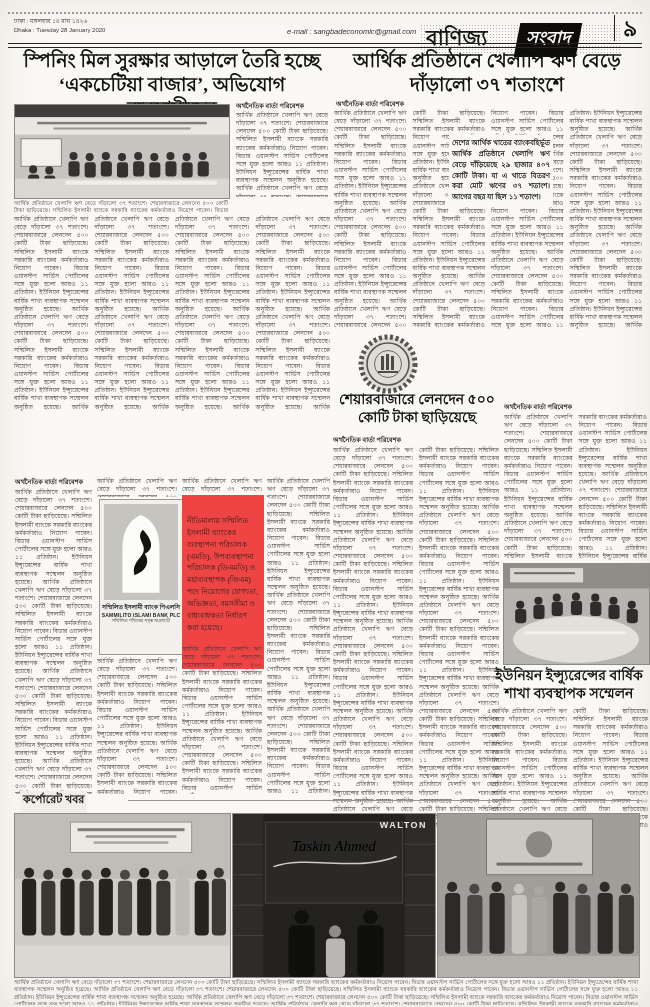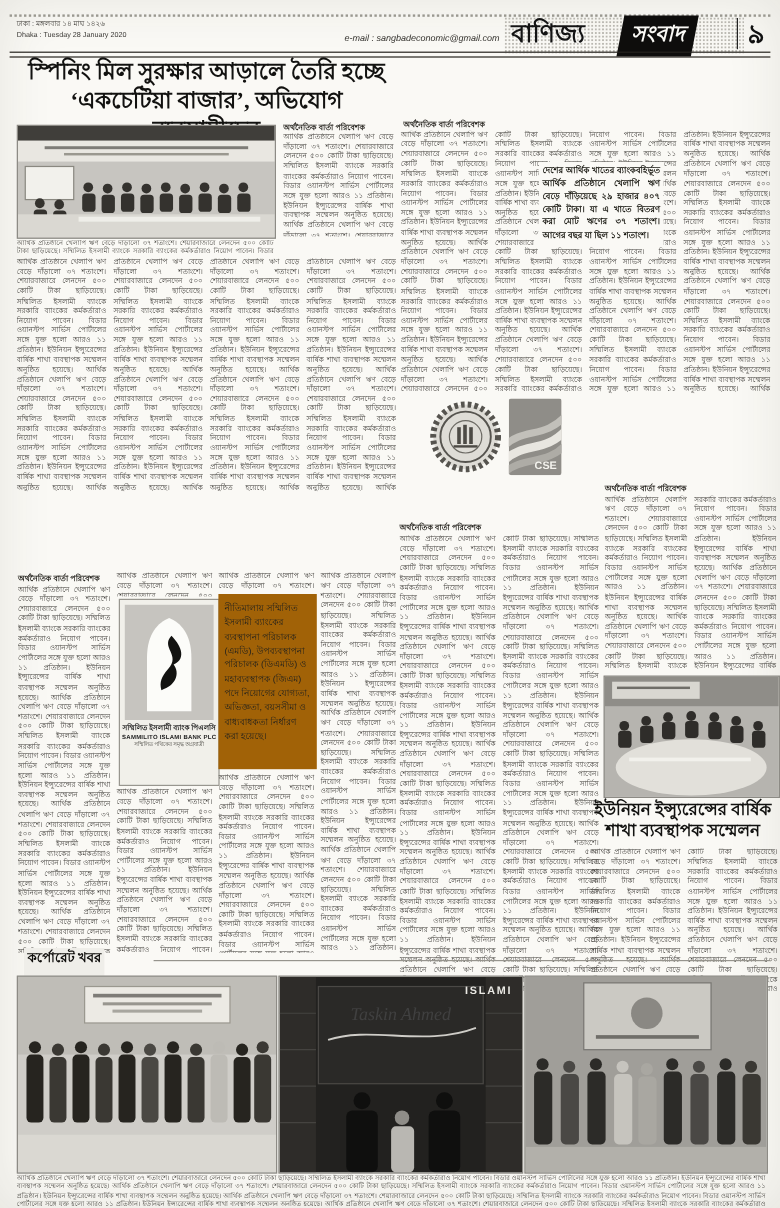--- a/index.html
+++ b/index.html
@@ -30,49 +30,49 @@
   .bodytxt{font-size:6px;line-height:1.36;text-align:justify;color:#403e3a;overflow:hidden;
     font-family:"Liberation Sans",sans-serif;}
   .cols2{column-count:2;column-gap:6px;}
   .cols4{column-count:4;column-gap:6px;}
   .caption{font-size:5.5px;line-height:1.32;text-align:justify;color:#4a4843;overflow:hidden;
     font-family:"Liberation Sans",sans-serif;}
   .photo{border:1px solid #8d8b85;background:#c9c7c2;overflow:hidden;}
   .photo svg{display:block;width:100%;height:100%;}
   .inset{background:#faf9f5;box-shadow:0 0 0 3px #faf9f5;font-size:7px;font-weight:bold;
     line-height:1.55;text-align:justify;color:#17160f;font-family:"Liberation Sans",sans-serif;}
-  .pullquote{background:#a16207;padding:6px 5px;font-size:7.5px;line-height:1.58;color:#22211d;
+  .pullquote{background:#ef4444;padding:20px 5px;font-size:7.5px;line-height:1.58;color:#22211d;
     text-align:left;font-family:"Liberation Sans",sans-serif;overflow:hidden;}
   .banklogo{border:1px solid #98968f;background:#f1f0ea;text-align:center;overflow:hidden;}
   .banklogo .emb{background:#c6c4bf;margin:4px;height:96px;}
   .bank-bn{font-size:6px;font-weight:bold;color:#111;line-height:1.3;}
   .bank-en{font-size:5px;font-weight:bold;color:#222;letter-spacing:.2px;font-family:"Liberation Sans",sans-serif;}
   .bank-tg{font-size:4.5px;color:#3a3833;}
   .corp-label{font-size:11px;font-weight:bold;color:#0f0e0c;border-bottom:2px solid #33312c;
     display:inline-block;padding:0 3px 16px;background:#efeee9;}
   .thinrule{border-top:1px solid #96948d;height:0;}
   .overlay-walton{font-size:9px;font-weight:bold;letter-spacing:1.5px;color:#e9e8e3;
     font-family:"Liberation Sans",sans-serif;}
-  .overlay-taskin{font-size:15px;font-style:italic;color:#404040;font-family:"Liberation Serif",serif;}
+  .overlay-taskin{font-size:15px;font-style:italic;color:#000000;font-family:"Liberation Serif",serif;}
 </style>
 </head>
 <body>
 
 <div id="paper">
 
   <div class="abs rule-dotted" style="left:8px;top:12px;width:634px;"></div>
 
   <div class="abs dateline" style="left:14px;top:17px;width:170px;">
     <div>ঢাকা : মঙ্গলবার ১৪ মাঘ ১৪২৬</div>
     <div>Dhaka : Tuesday 28 January 2020</div>
   </div>
 
   <div class="abs email" style="left:287px;top:27px;font-style:italic;">e-mail : sangbadeconomic@gmail.com</div>
 
-  <div class="abs masthead" style="left:420px;top:14px;width:188px;height:27px;gap:30px;">
+  <div class="abs masthead" style="left:420px;top:24px;width:188px;height:27px;gap:30px;">
     <span class="mast1">বাণিজ্য</span>
     <span class="mastbox">
       <span class="mast2">সংবাদ</span>
     </span>
   </div>
 
   <div class="abs vbar" style="left:614px;top:15px;height:26px;"></div>
   <div class="abs pagenum" style="left:623px;top:11px;">৯</div>
 
   <div class="abs rule-double" style="left:8px;top:43px;width:634px;"></div>
@@ -114,50 +114,43 @@
       <rect y="72" width="212" height="19" fill="#dad8d2"></rect>
       <rect x="50" y="74" width="150" height="4" fill="#efeee9"></rect>
     </svg>
   </div>
   <div class="abs caption" style="left:14px;top:200px;width:214px;height:13px;">আর্থিক প্রতিষ্ঠানে খেলাপি ঋণ বেড়ে দাঁড়ালো ৩৭ শতাংশে। শেয়ারবাজারে লেনদেন ৫০০ কোটি টাকা ছাড়িয়েছে। সম্মিলিত ইসলামী ব্যাংকে সরকারি ব্যাংকের কর্মকর্তারাও নিয়োগ পাবেন। বিডার ওয়ানস্টপ সার্ভিস পোর্টালের সঙ্গে যুক্ত হলো আরও ১১ প্রতিষ্ঠান। ইউনিয়ন ইন্স্যুরেন্সের বার্ষিক শাখা ব্যবস্থাপক সম্মেলন অনুষ্ঠিত হয়েছে।</div>
 
   <div class="abs byline" style="left:236px;top:101px;width:92px;">অর্থনৈতিক বার্তা পরিবেশক</div>
   <div class="abs bodytxt" style="left:236px;top:111px;width:92px;height:86px;">আর্থিক প্রতিষ্ঠানে খেলাপি ঋণ বেড়ে দাঁড়ালো ৩৭ শতাংশে। শেয়ারবাজারে লেনদেন ৫০০ কোটি টাকা ছাড়িয়েছে। সম্মিলিত ইসলামী ব্যাংকে সরকারি ব্যাংকের কর্মকর্তারাও নিয়োগ পাবেন। বিডার ওয়ানস্টপ সার্ভিস পোর্টালের সঙ্গে যুক্ত হলো আরও ১১ প্রতিষ্ঠান। ইউনিয়ন ইন্স্যুরেন্সের বার্ষিক শাখা ব্যবস্থাপক সম্মেলন অনুষ্ঠিত হয়েছে। আর্থিক প্রতিষ্ঠানে খেলাপি ঋণ বেড়ে দাঁড়ালো ৩৭ শতাংশে। শেয়ারবাজারে লেনদেন ৫০০ কোটি টাকা ছাড়িয়েছে। সম্মিলিত ইসলামী ব্যাংকে সরকারি ব্যাংকের কর্মকর্তারাও নিয়োগ পাবেন। বিডার ওয়ানস্টপ সার্ভিস পোর্টালের সঙ্গে যুক্ত হলো আরও ১১ প্রতিষ্ঠান। ইউনিয়ন ইন্স্যুরেন্সের বার্ষিক শাখা ব্যবস্থাপক সম্মেলন অনুষ্ঠিত হয়েছে। আর্থিক প্রতিষ্ঠানে খেলাপি ঋণ বেড়ে দাঁড়ালো ৩৭ শতাংশে। শেয়ারবাজারে লেনদেন ৫০০ কোটি টাকা ছাড়িয়েছে। সম্মিলিত ইসলামী ব্যাংকে সরকারি ব্যাংকের কর্মকর্তারাও নিয়োগ পাবেন। বিডার ওয়ানস্টপ সার্ভিস পোর্টালের সঙ্গে যুক্ত হলো আরও ১১ প্রতিষ্ঠান। ইউনিয়ন ইন্স্যুরেন্সের বার্ষিক শাখা ব্যবস্থাপক সম্মেলন অনুষ্ঠিত হয়েছে।</div>
   <div class="abs bodytxt cols4" style="left:14px;top:215px;width:316px;height:198px;">আর্থিক প্রতিষ্ঠানে খেলাপি ঋণ বেড়ে দাঁড়ালো ৩৭ শতাংশে। শেয়ারবাজারে লেনদেন ৫০০ কোটি টাকা ছাড়িয়েছে। সম্মিলিত ইসলামী ব্যাংকে সরকারি ব্যাংকের কর্মকর্তারাও নিয়োগ পাবেন। বিডার ওয়ানস্টপ সার্ভিস পোর্টালের সঙ্গে যুক্ত হলো আরও ১১ প্রতিষ্ঠান। ইউনিয়ন ইন্স্যুরেন্সের বার্ষিক শাখা ব্যবস্থাপক সম্মেলন অনুষ্ঠিত হয়েছে। আর্থিক প্রতিষ্ঠানে খেলাপি ঋণ বেড়ে দাঁড়ালো ৩৭ শতাংশে। শেয়ারবাজারে লেনদেন ৫০০ কোটি টাকা ছাড়িয়েছে। সম্মিলিত ইসলামী ব্যাংকে সরকারি ব্যাংকের কর্মকর্তারাও নিয়োগ পাবেন। বিডার ওয়ানস্টপ সার্ভিস পোর্টালের সঙ্গে যুক্ত হলো আরও ১১ প্রতিষ্ঠান। ইউনিয়ন ইন্স্যুরেন্সের বার্ষিক শাখা ব্যবস্থাপক সম্মেলন অনুষ্ঠিত হয়েছে। আর্থিক প্রতিষ্ঠানে খেলাপি ঋণ বেড়ে দাঁড়ালো ৩৭ শতাংশে। শেয়ারবাজারে লেনদেন ৫০০ কোটি টাকা ছাড়িয়েছে। সম্মিলিত ইসলামী ব্যাংকে সরকারি ব্যাংকের কর্মকর্তারাও নিয়োগ পাবেন। বিডার ওয়ানস্টপ সার্ভিস পোর্টালের সঙ্গে যুক্ত হলো আরও ১১ প্রতিষ্ঠান। ইউনিয়ন ইন্স্যুরেন্সের বার্ষিক শাখা ব্যবস্থাপক সম্মেলন অনুষ্ঠিত হয়েছে। আর্থিক প্রতিষ্ঠানে খেলাপি ঋণ বেড়ে দাঁড়ালো ৩৭ শতাংশে। শেয়ারবাজারে লেনদেন ৫০০ কোটি টাকা ছাড়িয়েছে। সম্মিলিত ইসলামী ব্যাংকে সরকারি ব্যাংকের কর্মকর্তারাও নিয়োগ পাবেন। বিডার ওয়ানস্টপ সার্ভিস পোর্টালের সঙ্গে যুক্ত হলো আরও ১১ প্রতিষ্ঠান। ইউনিয়ন ইন্স্যুরেন্সের বার্ষিক শাখা ব্যবস্থাপক সম্মেলন অনুষ্ঠিত হয়েছে। আর্থিক প্রতিষ্ঠানে খেলাপি ঋণ বেড়ে দাঁড়ালো ৩৭ শতাংশে। শেয়ারবাজারে লেনদেন ৫০০ কোটি টাকা ছাড়িয়েছে। সম্মিলিত ইসলামী ব্যাংকে সরকারি ব্যাংকের কর্মকর্তারাও নিয়োগ পাবেন। বিডার ওয়ানস্টপ সার্ভিস পোর্টালের সঙ্গে যুক্ত হলো আরও ১১ প্রতিষ্ঠান। ইউনিয়ন ইন্স্যুরেন্সের বার্ষিক শাখা ব্যবস্থাপক সম্মেলন অনুষ্ঠিত হয়েছে। আর্থিক প্রতিষ্ঠানে খেলাপি ঋণ বেড়ে দাঁড়ালো ৩৭ শতাংশে। শেয়ারবাজারে লেনদেন ৫০০ কোটি টাকা ছাড়িয়েছে। সম্মিলিত ইসলামী ব্যাংকে সরকারি ব্যাংকের কর্মকর্তারাও নিয়োগ পাবেন। বিডার ওয়ানস্টপ সার্ভিস পোর্টালের সঙ্গে যুক্ত হলো আরও ১১ প্রতিষ্ঠান। ইউনিয়ন ইন্স্যুরেন্সের বার্ষিক শাখা ব্যবস্থাপক সম্মেলন অনুষ্ঠিত হয়েছে। আর্থিক প্রতিষ্ঠানে খেলাপি ঋণ বেড়ে দাঁড়ালো ৩৭ শতাংশে। শেয়ারবাজারে লেনদেন ৫০০ কোটি টাকা ছাড়িয়েছে। সম্মিলিত ইসলামী ব্যাংকে সরকারি ব্যাংকের কর্মকর্তারাও নিয়োগ পাবেন। বিডার ওয়ানস্টপ সার্ভিস পোর্টালের সঙ্গে যুক্ত হলো আরও ১১ প্রতিষ্ঠান। ইউনিয়ন ইন্স্যুরেন্সের বার্ষিক শাখা ব্যবস্থাপক সম্মেলন অনুষ্ঠিত হয়েছে। আর্থিক প্রতিষ্ঠানে খেলাপি ঋণ বেড়ে দাঁড়ালো ৩৭ শতাংশে। শেয়ারবাজারে লেনদেন ৫০০ কোটি টাকা ছাড়িয়েছে। সম্মিলিত ইসলামী ব্যাংকে সরকারি ব্যাংকের কর্মকর্তারাও নিয়োগ পাবেন। বিডার ওয়ানস্টপ সার্ভিস পোর্টালের সঙ্গে যুক্ত হলো আরও ১১ প্রতিষ্ঠান। ইউনিয়ন ইন্স্যুরেন্সের বার্ষিক শাখা ব্যবস্থাপক সম্মেলন অনুষ্ঠিত হয়েছে। আর্থিক প্রতিষ্ঠানে খেলাপি ঋণ বেড়ে দাঁড়ালো ৩৭ শতাংশে। শেয়ারবাজারে লেনদেন ৫০০ কোটি টাকা ছাড়িয়েছে। সম্মিলিত ইসলামী ব্যাংকে সরকারি ব্যাংকের কর্মকর্তারাও নিয়োগ পাবেন। বিডার ওয়ানস্টপ সার্ভিস পোর্টালের সঙ্গে যুক্ত হলো আরও ১১ প্রতিষ্ঠান। ইউনিয়ন ইন্স্যুরেন্সের বার্ষিক শাখা ব্যবস্থাপক সম্মেলন অনুষ্ঠিত হয়েছে। আর্থিক প্রতিষ্ঠানে খেলাপি ঋণ বেড়ে দাঁড়ালো ৩৭ শতাংশে। শেয়ারবাজারে লেনদেন ৫০০ কোটি টাকা ছাড়িয়েছে। সম্মিলিত ইসলামী ব্যাংকে সরকারি ব্যাংকের কর্মকর্তারাও নিয়োগ পাবেন। বিডার ওয়ানস্টপ সার্ভিস পোর্টালের সঙ্গে যুক্ত হলো আরও ১১ প্রতিষ্ঠান। ইউনিয়ন ইন্স্যুরেন্সের বার্ষিক শাখা ব্যবস্থাপক সম্মেলন অনুষ্ঠিত হয়েছে। আর্থিক প্রতিষ্ঠানে খেলাপি ঋণ বেড়ে দাঁড়ালো ৩৭ শতাংশে। শেয়ারবাজারে লেনদেন ৫০০ কোটি টাকা ছাড়িয়েছে। সম্মিলিত ইসলামী ব্যাংকে সরকারি ব্যাংকের কর্মকর্তারাও নিয়োগ পাবেন। বিডার ওয়ানস্টপ সার্ভিস পোর্টালের সঙ্গে যুক্ত হলো আরও ১১ প্রতিষ্ঠান। ইউনিয়ন ইন্স্যুরেন্সের বার্ষিক শাখা ব্যবস্থাপক সম্মেলন অনুষ্ঠিত হয়েছে। আর্থিক প্রতিষ্ঠানে খেলাপি ঋণ বেড়ে দাঁড়ালো ৩৭ শতাংশে। শেয়ারবাজারে লেনদেন ৫০০ কোটি টাকা ছাড়িয়েছে। সম্মিলিত ইসলামী ব্যাংকে সরকারি ব্যাংকের কর্মকর্তারাও নিয়োগ পাবেন। বিডার ওয়ানস্টপ সার্ভিস পোর্টালের সঙ্গে যুক্ত হলো আরও ১১ প্রতিষ্ঠান। ইউনিয়ন ইন্স্যুরেন্সের বার্ষিক শাখা ব্যবস্থাপক সম্মেলন অনুষ্ঠিত হয়েছে।</div>
 
+  <div class="abs headline h-xl" style="left:334px;top:49px;width:306px;">আর্থিক প্রতিষ্ঠানে খেলাপি ঋণ বেড়ে দাঁড়ালো ৩৭ শতাংশে</div>
   <div class="abs byline" style="left:336px;top:99px;width:85px;">অর্থনৈতিক বার্তা পরিবেশক</div>
   <div class="abs bodytxt cols4" style="left:334px;top:109px;width:308px;height:225px;">আর্থিক প্রতিষ্ঠানে খেলাপি ঋণ বেড়ে দাঁড়ালো ৩৭ শতাংশে। শেয়ারবাজারে লেনদেন ৫০০ কোটি টাকা ছাড়িয়েছে। সম্মিলিত ইসলামী ব্যাংকে সরকারি ব্যাংকের কর্মকর্তারাও নিয়োগ পাবেন। বিডার ওয়ানস্টপ সার্ভিস পোর্টালের সঙ্গে যুক্ত হলো আরও ১১ প্রতিষ্ঠান। ইউনিয়ন ইন্স্যুরেন্সের বার্ষিক শাখা ব্যবস্থাপক সম্মেলন অনুষ্ঠিত হয়েছে। আর্থিক প্রতিষ্ঠানে খেলাপি ঋণ বেড়ে দাঁড়ালো ৩৭ শতাংশে। শেয়ারবাজারে লেনদেন ৫০০ কোটি টাকা ছাড়িয়েছে। সম্মিলিত ইসলামী ব্যাংকে সরকারি ব্যাংকের কর্মকর্তারাও নিয়োগ পাবেন। বিডার ওয়ানস্টপ সার্ভিস পোর্টালের সঙ্গে যুক্ত হলো আরও ১১ প্রতিষ্ঠান। ইউনিয়ন ইন্স্যুরেন্সের বার্ষিক শাখা ব্যবস্থাপক সম্মেলন অনুষ্ঠিত হয়েছে। আর্থিক প্রতিষ্ঠানে খেলাপি ঋণ বেড়ে দাঁড়ালো ৩৭ শতাংশে। শেয়ারবাজারে লেনদেন ৫০০ কোটি টাকা ছাড়িয়েছে। সম্মিলিত ইসলামী ব্যাংকে সরকারি ব্যাংকের কর্মকর্তারাও নিয়োগ পাবেন। বিডার ওয়ানস্টপ সার্ভিস পোর্টালের সঙ্গে যুক্ত হলো আরও ১১ প্রতিষ্ঠান। ইউনিয়ন ইন্স্যুরেন্সের বার্ষিক শাখা ব্যবস্থাপক সম্মেলন অনুষ্ঠিত হয়েছে। আর্থিক প্রতিষ্ঠানে খেলাপি ঋণ বেড়ে দাঁড়ালো ৩৭ শতাংশে। শেয়ারবাজারে লেনদেন ৫০০ কোটি টাকা ছাড়িয়েছে। সম্মিলিত ইসলামী ব্যাংকে সরকারি ব্যাংকের কর্মকর্তারাও নিয়োগ পাবেন। বিডার ওয়ানস্টপ সার্ভিস পোর্টালের সঙ্গে যুক্ত হলো আরও ১১ প্রতিষ্ঠান। ইউনিয়ন ইন্স্যুরেন্সের বার্ষিক শাখা ব্যবস্থাপক সম্মেলন অনুষ্ঠিত হয়েছে। আর্থিক প্রতিষ্ঠানে খেলাপি ঋণ বেড়ে দাঁড়ালো ৩৭ শতাংশে। শেয়ারবাজারে লেনদেন ৫০০ কোটি টাকা ছাড়িয়েছে। সম্মিলিত ইসলামী ব্যাংকে সরকারি ব্যাংকের কর্মকর্তারাও নিয়োগ পাবেন। বিডার ওয়ানস্টপ সার্ভিস পোর্টালের সঙ্গে যুক্ত হলো আরও ১১ প্রতিষ্ঠান। ইউনিয়ন ইন্স্যুরেন্সের বার্ষিক শাখা ব্যবস্থাপক সম্মেলন অনুষ্ঠিত হয়েছে। আর্থিক প্রতিষ্ঠানে খেলাপি ঋণ বেড়ে দাঁড়ালো ৩৭ শতাংশে। শেয়ারবাজারে লেনদেন ৫০০ কোটি টাকা ছাড়িয়েছে। সম্মিলিত ইসলামী ব্যাংকে সরকারি ব্যাংকের কর্মকর্তারাও নিয়োগ পাবেন। বিডার ওয়ানস্টপ সার্ভিস পোর্টালের সঙ্গে যুক্ত হলো আরও ১১ প্রতিষ্ঠান। ইউনিয়ন ইন্স্যুরেন্সের বার্ষিক শাখা ব্যবস্থাপক সম্মেলন অনুষ্ঠিত হয়েছে। আর্থিক প্রতিষ্ঠানে খেলাপি ঋণ বেড়ে দাঁড়ালো ৩৭ শতাংশে। শেয়ারবাজারে লেনদেন ৫০০ কোটি টাকা ছাড়িয়েছে। সম্মিলিত ইসলামী ব্যাংকে সরকারি ব্যাংকের কর্মকর্তারাও নিয়োগ পাবেন। বিডার ওয়ানস্টপ সার্ভিস পোর্টালের সঙ্গে যুক্ত হলো আরও ১১ প্রতিষ্ঠান। ইউনিয়ন ইন্স্যুরেন্সের বার্ষিক শাখা ব্যবস্থাপক সম্মেলন অনুষ্ঠিত হয়েছে। আর্থিক প্রতিষ্ঠানে খেলাপি ঋণ বেড়ে দাঁড়ালো ৩৭ শতাংশে। শেয়ারবাজারে লেনদেন ৫০০ কোটি টাকা ছাড়িয়েছে। সম্মিলিত ইসলামী ব্যাংকে সরকারি ব্যাংকের কর্মকর্তারাও নিয়োগ পাবেন। বিডার ওয়ানস্টপ সার্ভিস পোর্টালের সঙ্গে যুক্ত হলো আরও ১১ প্রতিষ্ঠান। ইউনিয়ন ইন্স্যুরেন্সের বার্ষিক শাখা ব্যবস্থাপক সম্মেলন অনুষ্ঠিত হয়েছে। আর্থিক প্রতিষ্ঠানে খেলাপি ঋণ বেড়ে দাঁড়ালো ৩৭ শতাংশে। শেয়ারবাজারে লেনদেন ৫০০ কোটি টাকা ছাড়িয়েছে। সম্মিলিত ইসলামী ব্যাংকে সরকারি ব্যাংকের কর্মকর্তারাও নিয়োগ পাবেন। বিডার ওয়ানস্টপ সার্ভিস পোর্টালের সঙ্গে যুক্ত হলো আরও ১১ প্রতিষ্ঠান। ইউনিয়ন ইন্স্যুরেন্সের বার্ষিক শাখা ব্যবস্থাপক সম্মেলন অনুষ্ঠিত হয়েছে। আর্থিক প্রতিষ্ঠানে খেলাপি ঋণ বেড়ে দাঁড়ালো ৩৭ শতাংশে। শেয়ারবাজারে লেনদেন ৫০০ কোটি টাকা ছাড়িয়েছে। সম্মিলিত ইসলামী ব্যাংকে সরকারি ব্যাংকের কর্মকর্তারাও নিয়োগ পাবেন। বিডার ওয়ানস্টপ সার্ভিস পোর্টালের সঙ্গে যুক্ত হলো আরও ১১ প্রতিষ্ঠান। ইউনিয়ন ইন্স্যুরেন্সের বার্ষিক শাখা ব্যবস্থাপক সম্মেলন অনুষ্ঠিত হয়েছে। আর্থিক প্রতিষ্ঠানে খেলাপি ঋণ বেড়ে দাঁড়ালো ৩৭ শতাংশে। শেয়ারবাজারে লেনদেন ৫০০ কোটি টাকা ছাড়িয়েছে। সম্মিলিত ইসলামী ব্যাংকে সরকারি ব্যাংকের কর্মকর্তারাও নিয়োগ পাবেন। বিডার ওয়ানস্টপ সার্ভিস পোর্টালের সঙ্গে যুক্ত হলো আরও ১১ প্রতিষ্ঠান। ইউনিয়ন ইন্স্যুরেন্সের বার্ষিক শাখা ব্যবস্থাপক সম্মেলন অনুষ্ঠিত হয়েছে। আর্থিক প্রতিষ্ঠানে খেলাপি ঋণ বেড়ে দাঁড়ালো ৩৭ শতাংশে। শেয়ারবাজারে লেনদেন ৫০০ কোটি টাকা ছাড়িয়েছে। সম্মিলিত ইসলামী ব্যাংকে সরকারি ব্যাংকের কর্মকর্তারাও নিয়োগ পাবেন। বিডার ওয়ানস্টপ সার্ভিস পোর্টালের সঙ্গে যুক্ত হলো আরও ১১ প্রতিষ্ঠান। ইউনিয়ন ইন্স্যুরেন্সের বার্ষিক শাখা ব্যবস্থাপক সম্মেলন অনুষ্ঠিত হয়েছে। আর্থিক প্রতিষ্ঠানে খেলাপি ঋণ বেড়ে দাঁড়ালো ৩৭ শতাংশে। শেয়ারবাজারে লেনদেন ৫০০ কোটি টাকা ছাড়িয়েছে। সম্মিলিত ইসলামী ব্যাংকে সরকারি ব্যাংকের কর্মকর্তারাও নিয়োগ পাবেন। বিডার ওয়ানস্টপ সার্ভিস পোর্টালের সঙ্গে যুক্ত হলো আরও ১১ প্রতিষ্ঠান। ইউনিয়ন ইন্স্যুরেন্সের বার্ষিক শাখা ব্যবস্থাপক সম্মেলন অনুষ্ঠিত হয়েছে। আর্থিক প্রতিষ্ঠানে খেলাপি ঋণ বেড়ে দাঁড়ালো ৩৭ শতাংশে। শেয়ারবাজারে লেনদেন ৫০০ কোটি টাকা ছাড়িয়েছে। সম্মিলিত ইসলামী ব্যাংকে সরকারি ব্যাংকের কর্মকর্তারাও নিয়োগ পাবেন। বিডার ওয়ানস্টপ সার্ভিস পোর্টালের সঙ্গে যুক্ত হলো আরও ১১ প্রতিষ্ঠান। ইউনিয়ন ইন্স্যুরেন্সের বার্ষিক শাখা ব্যবস্থাপক সম্মেলন অনুষ্ঠিত হয়েছে।</div>
   <div class="abs inset" style="left:452px;top:138px;width:98px;">দেশের আর্থিক খাতের ব্যাংকবহির্ভূত আর্থিক প্রতিষ্ঠানে খেলাপি ঋণ বেড়ে দাঁড়িয়েছে ২৯ হাজার ৪০৭ কোটি টাকা। যা এ খাতে বিতরণ করা মোট ঋণের ৩৭ শতাংশ। আগের বছর যা ছিল ১১ শতাংশ।</div>
 
   <div class="abs" style="left:357px;top:332px;width:62px;height:64px;">
     <svg viewBox="0 0 62 64">
       <circle cx="31" cy="32" r="27" fill="#dedcd6"></circle>
       <circle cx="31" cy="32" r="27" fill="none" stroke="#56544f" stroke-width="5" stroke-dasharray="3 2.6"></circle>
       <circle cx="31" cy="32" r="21" fill="none" stroke="#56544f" stroke-width="1.6"></circle>
       <circle cx="31" cy="32" r="13.5" fill="none" stroke="#6b6963" stroke-width="1"></circle>
       <rect x="24" y="24" width="3" height="14" fill="#4c4a45"></rect>
       <rect x="29" y="22" width="3" height="16" fill="#4c4a45"></rect>
       <rect x="34" y="24" width="3" height="14" fill="#4c4a45"></rect>
       <rect x="21" y="39" width="20" height="2" fill="#4c4a45"></rect>
     </svg>
   </div>
 
-  <div class="abs" style="left:424px;top:332px;width:44px;height:64px;">
-    <svg viewBox="0 0 44 64">
-      <rect width="44" height="64" rx="2" fill="#8f8d88"></rect>
-      <path d="M-4,52 C12,36 30,46 48,26" stroke="#e8e6e0" stroke-width="7" fill="none"></path>
-      <path d="M-4,40 C12,24 30,34 48,14" stroke="#c2c0ba" stroke-width="6" fill="none"></path>
-      <path d="M-4,62 C12,48 32,56 48,38" stroke="#aeaca6" stroke-width="6" fill="none"></path>
-      <text x="40" y="59" text-anchor="end" font-size="9" font-weight="bold" fill="#f4f3ee" font-family="Liberation Sans, sans-serif">CSE</text>
-    </svg>
-  </div>
 
   <div class="abs byline" style="left:504px;top:402px;width:80px;">অর্থনৈতিক বার্তা পরিবেশক</div>
   <div class="abs bodytxt cols2" style="left:504px;top:413px;width:143px;height:148px;">আর্থিক প্রতিষ্ঠানে খেলাপি ঋণ বেড়ে দাঁড়ালো ৩৭ শতাংশে। শেয়ারবাজারে লেনদেন ৫০০ কোটি টাকা ছাড়িয়েছে। সম্মিলিত ইসলামী ব্যাংকে সরকারি ব্যাংকের কর্মকর্তারাও নিয়োগ পাবেন। বিডার ওয়ানস্টপ সার্ভিস পোর্টালের সঙ্গে যুক্ত হলো আরও ১১ প্রতিষ্ঠান। ইউনিয়ন ইন্স্যুরেন্সের বার্ষিক শাখা ব্যবস্থাপক সম্মেলন অনুষ্ঠিত হয়েছে। আর্থিক প্রতিষ্ঠানে খেলাপি ঋণ বেড়ে দাঁড়ালো ৩৭ শতাংশে। শেয়ারবাজারে লেনদেন ৫০০ কোটি টাকা ছাড়িয়েছে। সম্মিলিত ইসলামী ব্যাংকে সরকারি ব্যাংকের কর্মকর্তারাও নিয়োগ পাবেন। বিডার ওয়ানস্টপ সার্ভিস পোর্টালের সঙ্গে যুক্ত হলো আরও ১১ প্রতিষ্ঠান। ইউনিয়ন ইন্স্যুরেন্সের বার্ষিক শাখা ব্যবস্থাপক সম্মেলন অনুষ্ঠিত হয়েছে। আর্থিক প্রতিষ্ঠানে খেলাপি ঋণ বেড়ে দাঁড়ালো ৩৭ শতাংশে। শেয়ারবাজারে লেনদেন ৫০০ কোটি টাকা ছাড়িয়েছে। সম্মিলিত ইসলামী ব্যাংকে সরকারি ব্যাংকের কর্মকর্তারাও নিয়োগ পাবেন। বিডার ওয়ানস্টপ সার্ভিস পোর্টালের সঙ্গে যুক্ত হলো আরও ১১ প্রতিষ্ঠান। ইউনিয়ন ইন্স্যুরেন্সের বার্ষিক শাখা ব্যবস্থাপক সম্মেলন অনুষ্ঠিত হয়েছে। আর্থিক প্রতিষ্ঠানে খেলাপি ঋণ বেড়ে দাঁড়ালো ৩৭ শতাংশে। শেয়ারবাজারে লেনদেন ৫০০ কোটি টাকা ছাড়িয়েছে। সম্মিলিত ইসলামী ব্যাংকে সরকারি ব্যাংকের কর্মকর্তারাও নিয়োগ পাবেন। বিডার ওয়ানস্টপ সার্ভিস পোর্টালের সঙ্গে যুক্ত হলো আরও ১১ প্রতিষ্ঠান। ইউনিয়ন ইন্স্যুরেন্সের বার্ষিক শাখা ব্যবস্থাপক সম্মেলন অনুষ্ঠিত হয়েছে। আর্থিক প্রতিষ্ঠানে খেলাপি ঋণ বেড়ে দাঁড়ালো ৩৭ শতাংশে। শেয়ারবাজারে লেনদেন ৫০০ কোটি টাকা ছাড়িয়েছে। সম্মিলিত ইসলামী ব্যাংকে সরকারি ব্যাংকের কর্মকর্তারাও নিয়োগ পাবেন। বিডার ওয়ানস্টপ সার্ভিস পোর্টালের সঙ্গে যুক্ত হলো আরও ১১ প্রতিষ্ঠান। ইউনিয়ন ইন্স্যুরেন্সের বার্ষিক শাখা ব্যবস্থাপক সম্মেলন অনুষ্ঠিত হয়েছে।</div>
 
+  <div class="abs headline h-md" style="left:331px;top:391px;width:172px;">শেয়ারবাজারে লেনদেন ৫০০ কোটি টাকা ছাড়িয়েছে</div>
   <div class="abs byline" style="left:333px;top:435px;width:90px;">অর্থনৈতিক বার্তা পরিবেশক</div>
   <div class="abs bodytxt cols2" style="left:333px;top:446px;width:166px;height:384px;">আর্থিক প্রতিষ্ঠানে খেলাপি ঋণ বেড়ে দাঁড়ালো ৩৭ শতাংশে। শেয়ারবাজারে লেনদেন ৫০০ কোটি টাকা ছাড়িয়েছে। সম্মিলিত ইসলামী ব্যাংকে সরকারি ব্যাংকের কর্মকর্তারাও নিয়োগ পাবেন। বিডার ওয়ানস্টপ সার্ভিস পোর্টালের সঙ্গে যুক্ত হলো আরও ১১ প্রতিষ্ঠান। ইউনিয়ন ইন্স্যুরেন্সের বার্ষিক শাখা ব্যবস্থাপক সম্মেলন অনুষ্ঠিত হয়েছে। আর্থিক প্রতিষ্ঠানে খেলাপি ঋণ বেড়ে দাঁড়ালো ৩৭ শতাংশে। শেয়ারবাজারে লেনদেন ৫০০ কোটি টাকা ছাড়িয়েছে। সম্মিলিত ইসলামী ব্যাংকে সরকারি ব্যাংকের কর্মকর্তারাও নিয়োগ পাবেন। বিডার ওয়ানস্টপ সার্ভিস পোর্টালের সঙ্গে যুক্ত হলো আরও ১১ প্রতিষ্ঠান। ইউনিয়ন ইন্স্যুরেন্সের বার্ষিক শাখা ব্যবস্থাপক সম্মেলন অনুষ্ঠিত হয়েছে। আর্থিক প্রতিষ্ঠানে খেলাপি ঋণ বেড়ে দাঁড়ালো ৩৭ শতাংশে। শেয়ারবাজারে লেনদেন ৫০০ কোটি টাকা ছাড়িয়েছে। সম্মিলিত ইসলামী ব্যাংকে সরকারি ব্যাংকের কর্মকর্তারাও নিয়োগ পাবেন। বিডার ওয়ানস্টপ সার্ভিস পোর্টালের সঙ্গে যুক্ত হলো আরও ১১ প্রতিষ্ঠান। ইউনিয়ন ইন্স্যুরেন্সের বার্ষিক শাখা ব্যবস্থাপক সম্মেলন অনুষ্ঠিত হয়েছে। আর্থিক প্রতিষ্ঠানে খেলাপি ঋণ বেড়ে দাঁড়ালো ৩৭ শতাংশে। শেয়ারবাজারে লেনদেন ৫০০ কোটি টাকা ছাড়িয়েছে। সম্মিলিত ইসলামী ব্যাংকে সরকারি ব্যাংকের কর্মকর্তারাও নিয়োগ পাবেন। বিডার ওয়ানস্টপ সার্ভিস পোর্টালের সঙ্গে যুক্ত হলো আরও ১১ প্রতিষ্ঠান। ইউনিয়ন ইন্স্যুরেন্সের বার্ষিক শাখা ব্যবস্থাপক সম্মেলন অনুষ্ঠিত হয়েছে। আর্থিক প্রতিষ্ঠানে খেলাপি ঋণ বেড়ে দাঁড়ালো ৩৭ শতাংশে। শেয়ারবাজারে লেনদেন ৫০০ কোটি টাকা ছাড়িয়েছে। সম্মিলিত ইসলামী ব্যাংকে সরকারি ব্যাংকের কর্মকর্তারাও নিয়োগ পাবেন। বিডার ওয়ানস্টপ সার্ভিস পোর্টালের সঙ্গে যুক্ত হলো আরও ১১ প্রতিষ্ঠান। ইউনিয়ন ইন্স্যুরেন্সের বার্ষিক শাখা ব্যবস্থাপক সম্মেলন অনুষ্ঠিত হয়েছে। আর্থিক প্রতিষ্ঠানে খেলাপি ঋণ বেড়ে দাঁড়ালো ৩৭ শতাংশে। শেয়ারবাজারে লেনদেন ৫০০ কোটি টাকা ছাড়িয়েছে। সম্মিলিত ইসলামী ব্যাংকে সরকারি ব্যাংকের কর্মকর্তারাও নিয়োগ পাবেন। বিডার ওয়ানস্টপ সার্ভিস পোর্টালের সঙ্গে যুক্ত হলো আরও ১১ প্রতিষ্ঠান। ইউনিয়ন ইন্স্যুরেন্সের বার্ষিক শাখা ব্যবস্থাপক সম্মেলন অনুষ্ঠিত হয়েছে। আর্থিক প্রতিষ্ঠানে খেলাপি ঋণ বেড়ে দাঁড়ালো ৩৭ শতাংশে। শেয়ারবাজারে লেনদেন ৫০০ কোটি টাকা ছাড়িয়েছে। সম্মিলিত ইসলামী ব্যাংকে সরকারি ব্যাংকের কর্মকর্তারাও নিয়োগ পাবেন। বিডার ওয়ানস্টপ সার্ভিস পোর্টালের সঙ্গে যুক্ত হলো আরও ১১ প্রতিষ্ঠান। ইউনিয়ন ইন্স্যুরেন্সের বার্ষিক শাখা ব্যবস্থাপক সম্মেলন অনুষ্ঠিত হয়েছে। আর্থিক প্রতিষ্ঠানে খেলাপি ঋণ বেড়ে দাঁড়ালো ৩৭ শতাংশে। শেয়ারবাজারে লেনদেন ৫০০ কোটি টাকা ছাড়িয়েছে। সম্মিলিত ইসলামী ব্যাংকে সরকারি ব্যাংকের কর্মকর্তারাও নিয়োগ পাবেন। বিডার ওয়ানস্টপ সার্ভিস পোর্টালের সঙ্গে যুক্ত হলো আরও ১১ প্রতিষ্ঠান। ইউনিয়ন ইন্স্যুরেন্সের বার্ষিক শাখা ব্যবস্থাপক সম্মেলন অনুষ্ঠিত হয়েছে। আর্থিক প্রতিষ্ঠানে খেলাপি ঋণ বেড়ে দাঁড়ালো ৩৭ শতাংশে। শেয়ারবাজারে লেনদেন ৫০০ কোটি টাকা ছাড়িয়েছে। সম্মিলিত ইসলামী ব্যাংকে সরকারি ব্যাংকের কর্মকর্তারাও নিয়োগ পাবেন। বিডার ওয়ানস্টপ সার্ভিস পোর্টালের সঙ্গে যুক্ত হলো আরও ১১ প্রতিষ্ঠান। ইউনিয়ন ইন্স্যুরেন্সের বার্ষিক শাখা ব্যবস্থাপক সম্মেলন অনুষ্ঠিত হয়েছে। আর্থিক প্রতিষ্ঠানে খেলাপি ঋণ বেড়ে দাঁড়ালো ৩৭ শতাংশে। শেয়ারবাজারে লেনদেন ৫০০ কোটি টাকা ছাড়িয়েছে। সম্মিলিত ইসলামী ব্যাংকে সরকারি ব্যাংকের কর্মকর্তারাও নিয়োগ পাবেন। বিডার ওয়ানস্টপ সার্ভিস পোর্টালের সঙ্গে যুক্ত হলো আরও ১১ প্রতিষ্ঠান। ইউনিয়ন ইন্স্যুরেন্সের বার্ষিক শাখা ব্যবস্থাপক সম্মেলন অনুষ্ঠিত হয়েছে। আর্থিক প্রতিষ্ঠানে খেলাপি ঋণ বেড়ে দাঁড়ালো ৩৭ শতাংশে। শেয়ারবাজারে লেনদেন ৫০০ কোটি টাকা ছাড়িয়েছে। সম্মিলিত ইসলামী ব্যাংকে সরকারি ব্যাংকের কর্মকর্তারাও নিয়োগ পাবেন। বিডার ওয়ানস্টপ সার্ভিস পোর্টালের সঙ্গে যুক্ত হলো আরও ১১ প্রতিষ্ঠান। ইউনিয়ন ইন্স্যুরেন্সের বার্ষিক শাখা ব্যবস্থাপক সম্মেলন অনুষ্ঠিত হয়েছে। আর্থিক প্রতিষ্ঠানে খেলাপি ঋণ বেড়ে দাঁড়ালো ৩৭ শতাংশে। শেয়ারবাজারে লেনদেন ৫০০ কোটি টাকা ছাড়িয়েছে। সম্মিলিত ইসলামী ব্যাংকে সরকারি ব্যাংকের কর্মকর্তারাও নিয়োগ পাবেন। বিডার ওয়ানস্টপ সার্ভিস পোর্টালের সঙ্গে যুক্ত হলো আরও ১১ প্রতিষ্ঠান। ইউনিয়ন ইন্স্যুরেন্সের বার্ষিক শাখা ব্যবস্থাপক সম্মেলন অনুষ্ঠিত হয়েছে।</div>
 
   <div class="abs byline" style="left:15px;top:477px;width:90px;">অর্থনৈতিক বার্তা পরিবেশক</div>
 
   <div class="abs bodytxt" style="left:15px;top:488px;width:77px;height:306px;">আর্থিক প্রতিষ্ঠানে খেলাপি ঋণ বেড়ে দাঁড়ালো ৩৭ শতাংশে। শেয়ারবাজারে লেনদেন ৫০০ কোটি টাকা ছাড়িয়েছে। সম্মিলিত ইসলামী ব্যাংকে সরকারি ব্যাংকের কর্মকর্তারাও নিয়োগ পাবেন। বিডার ওয়ানস্টপ সার্ভিস পোর্টালের সঙ্গে যুক্ত হলো আরও ১১ প্রতিষ্ঠান। ইউনিয়ন ইন্স্যুরেন্সের বার্ষিক শাখা ব্যবস্থাপক সম্মেলন অনুষ্ঠিত হয়েছে। আর্থিক প্রতিষ্ঠানে খেলাপি ঋণ বেড়ে দাঁড়ালো ৩৭ শতাংশে। শেয়ারবাজারে লেনদেন ৫০০ কোটি টাকা ছাড়িয়েছে। সম্মিলিত ইসলামী ব্যাংকে সরকারি ব্যাংকের কর্মকর্তারাও নিয়োগ পাবেন। বিডার ওয়ানস্টপ সার্ভিস পোর্টালের সঙ্গে যুক্ত হলো আরও ১১ প্রতিষ্ঠান। ইউনিয়ন ইন্স্যুরেন্সের বার্ষিক শাখা ব্যবস্থাপক সম্মেলন অনুষ্ঠিত হয়েছে। আর্থিক প্রতিষ্ঠানে খেলাপি ঋণ বেড়ে দাঁড়ালো ৩৭ শতাংশে। শেয়ারবাজারে লেনদেন ৫০০ কোটি টাকা ছাড়িয়েছে। সম্মিলিত ইসলামী ব্যাংকে সরকারি ব্যাংকের কর্মকর্তারাও নিয়োগ পাবেন। বিডার ওয়ানস্টপ সার্ভিস পোর্টালের সঙ্গে যুক্ত হলো আরও ১১ প্রতিষ্ঠান। ইউনিয়ন ইন্স্যুরেন্সের বার্ষিক শাখা ব্যবস্থাপক সম্মেলন অনুষ্ঠিত হয়েছে। আর্থিক প্রতিষ্ঠানে খেলাপি ঋণ বেড়ে দাঁড়ালো ৩৭ শতাংশে। শেয়ারবাজারে লেনদেন ৫০০ কোটি টাকা ছাড়িয়েছে। সম্মিলিত ইসলামী ব্যাংকে সরকারি ব্যাংকের কর্মকর্তারাও নিয়োগ পাবেন। বিডার ওয়ানস্টপ সার্ভিস পোর্টালের সঙ্গে যুক্ত হলো আরও ১১ প্রতিষ্ঠান। ইউনিয়ন ইন্স্যুরেন্সের বার্ষিক শাখা ব্যবস্থাপক সম্মেলন অনুষ্ঠিত হয়েছে। আর্থিক প্রতিষ্ঠানে খেলাপি ঋণ বেড়ে দাঁড়ালো ৩৭ শতাংশে। শেয়ারবাজারে লেনদেন ৫০০ কোটি টাকা ছাড়িয়েছে। সম্মিলিত ইসলামী ব্যাংকে সরকারি ব্যাংকের কর্মকর্তারাও নিয়োগ পাবেন। বিডার ওয়ানস্টপ সার্ভিস পোর্টালের সঙ্গে যুক্ত হলো আরও ১১ প্রতিষ্ঠান। ইউনিয়ন ইন্স্যুরেন্সের বার্ষিক শাখা ব্যবস্থাপক সম্মেলন অনুষ্ঠিত হয়েছে।</div>
 
   <div class="abs bodytxt" style="left:97px;top:477px;width:80px;height:20px;">আর্থিক প্রতিষ্ঠানে খেলাপি ঋণ বেড়ে দাঁড়ালো ৩৭ শতাংশে। শেয়ারবাজারে লেনদেন ৫০০ কোটি টাকা ছাড়িয়েছে। সম্মিলিত ইসলামী ব্যাংকে সরকারি ব্যাংকের কর্মকর্তারাও নিয়োগ পাবেন। বিডার ওয়ানস্টপ সার্ভিস পোর্টালের সঙ্গে যুক্ত হলো আরও ১১ প্রতিষ্ঠান। ইউনিয়ন ইন্স্যুরেন্সের বার্ষিক শাখা ব্যবস্থাপক সম্মেলন অনুষ্ঠিত হয়েছে।</div>
   <div class="abs banklogo" style="left:99px;top:499px;width:82px;height:154px;">
     <div class="emb">
@@ -289,21 +282,21 @@
       <path d="M40,52 C75,40 120,58 162,42" stroke="#cfcdc8" stroke-width="1.5" fill="none"></path>
       <g fill="#0f0f0e">
         <circle cx="68" cy="102" r="7"></circle>
           <rect x="55" y="110" width="26" height="51" rx="5"></rect>
         <circle cx="136" cy="102" r="7"></circle>
           <rect x="123" y="110" width="26" height="51" rx="5"></rect>
       </g>
       <circle cx="101" cy="116" r="6" fill="#8f8d88"></circle>
       <rect x="92" y="123" width="19" height="38" rx="4" fill="#b9b7b2"></rect>
     </svg>
-    <div class="abs overlay-walton" style="right:8px;top:6px;">ISLAMI</div>
+    <div class="abs overlay-walton" style="right:8px;top:6px;">WALTON</div>
     <div class="abs overlay-taskin" style="left:0;top:24px;width:100%;text-align:center;">Taskin Ahmed</div>
   </div>
 
   <div class="abs photo" style="left:437px;top:813px;width:201px;height:163px;">
     <svg viewBox="0 0 199 161" preserveAspectRatio="none">
       <rect width="199" height="161" fill="#a09e99"></rect>
       <rect x="48" y="5" width="105" height="55" fill="#cbc9c3" stroke="#777571"></rect>
       <circle cx="100" cy="30" r="13" fill="#8a8883"></circle>
       <rect x="58" y="48" width="85" height="3" fill="#706e69"></rect>
       <g>

